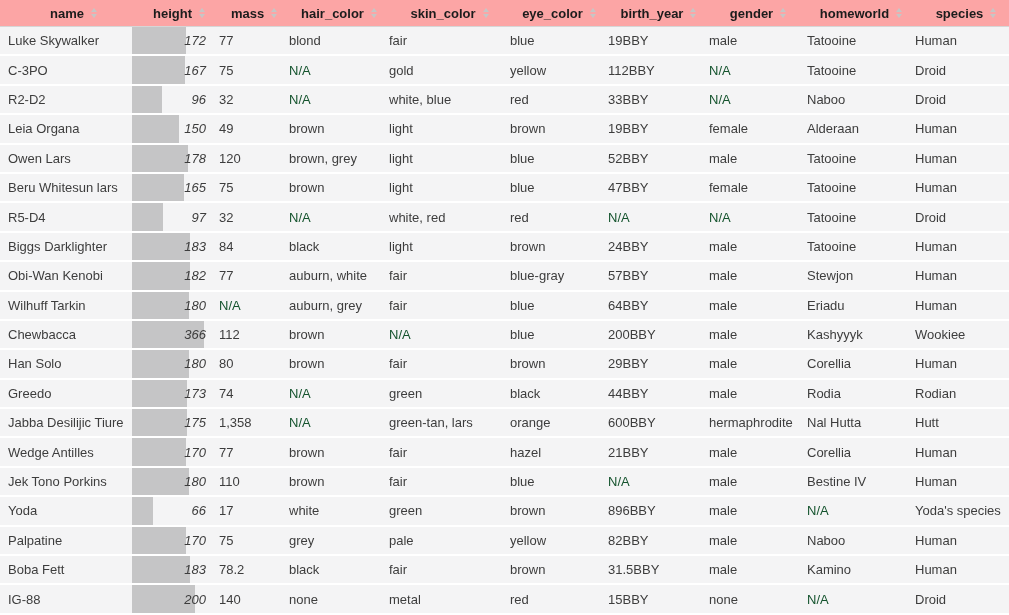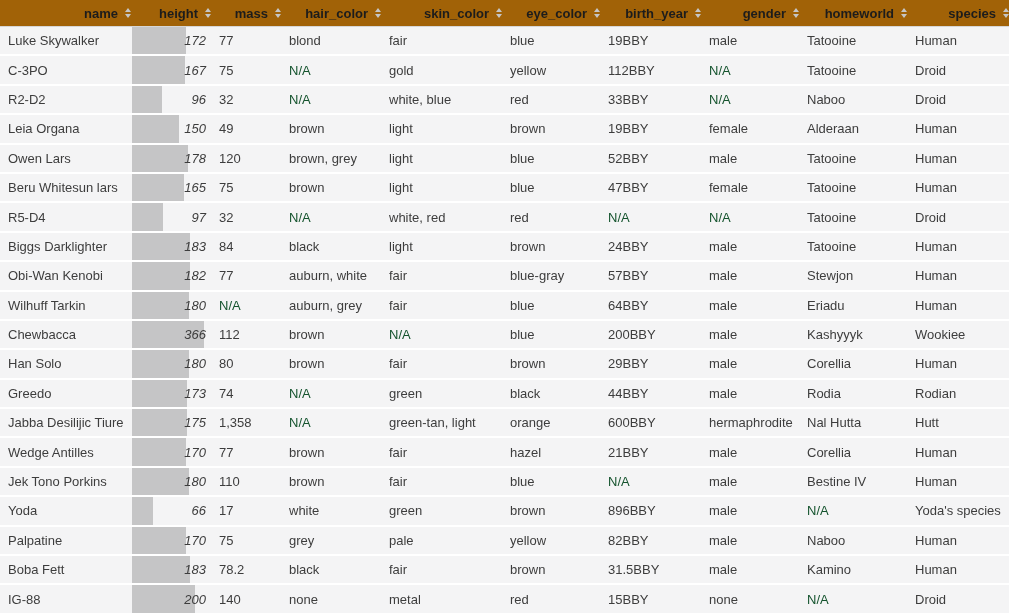--- a/index.html
+++ b/index.html
@@ -13,22 +13,22 @@
   }
   table.data-grid {
     width: 1009px;
     height: 615px;
     table-layout: fixed;
     border-collapse: separate;
     border-spacing: 0;
   }
   thead tr { height: 27px; }
   th {
-    background: #a16207;
-    text-align: right;
+    background: #fca5a5;
+    text-align: center;
     vertical-align: middle;
     font-size: 13px;
     font-weight: 700;
     color: #1c1c1c;
     padding: 0 0 0 16px;
     border-bottom: 1px solid #d6d6d6;
     white-space: nowrap;
     overflow: hidden;
     cursor: pointer;
     box-sizing: border-box;
@@ -370,21 +370,21 @@
         <td>Rodian</td>
       </tr>
       <tr>
         <td>Jabba Desilijic Tiure</td>
         <td class="height-cell">
           <div class="height-bar" style="width: 55.3px; background: rgb(197, 197, 198);"></div>
           <span class="height-value">175</span>
         </td>
         <td>1,358</td>
         <td class="na">N/A</td>
-        <td>green-tan, light</td>
+        <td>green-tan, lars</td>
         <td>orange</td>
         <td>600BBY</td>
         <td>hermaphrodite</td>
         <td>Nal Hutta</td>
         <td>Hutt</td>
       </tr>
       <tr>
         <td>Wedge Antilles</td>
         <td class="height-cell">
           <div class="height-bar" style="width: 53.7px; background: rgb(197, 197, 198);"></div>

